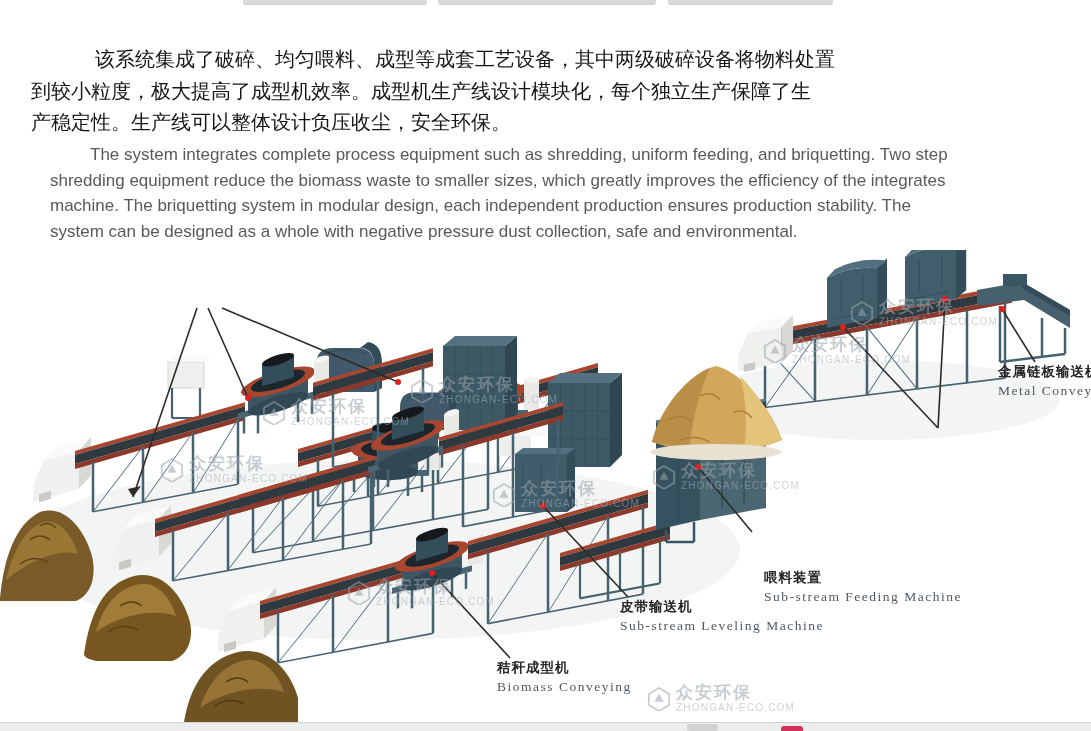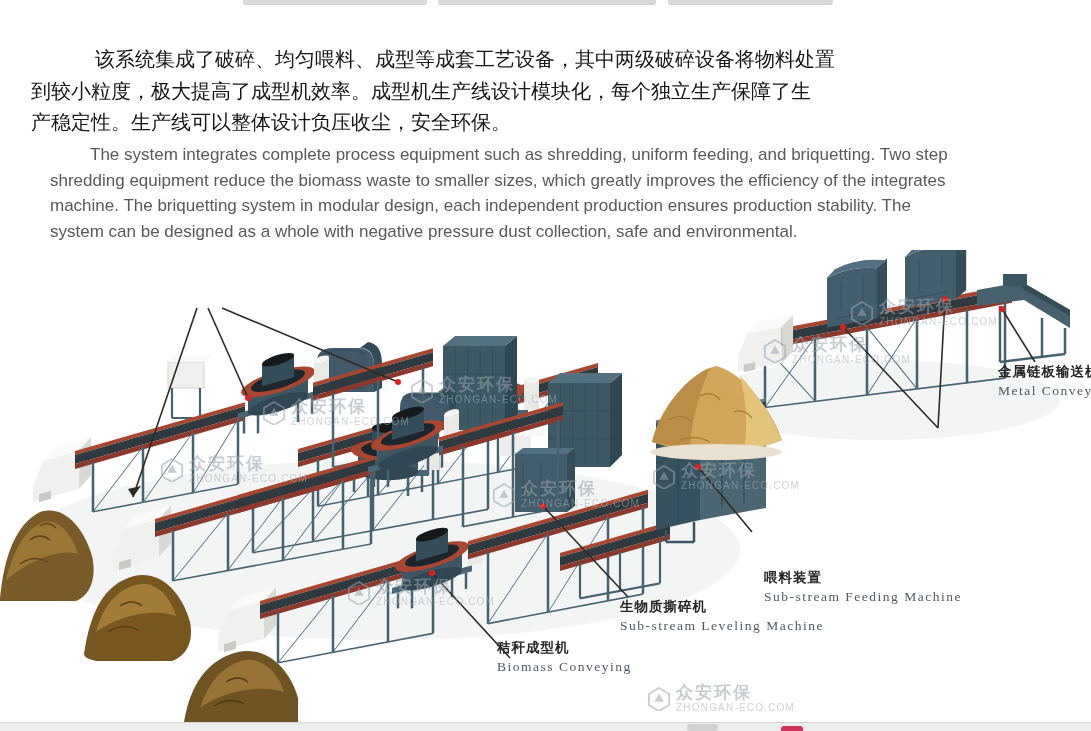--- a/index.html
+++ b/index.html
@@ -350,24 +350,24 @@
     
     <div class="mlabel" style="left:998px;top:113px;">
       <div class="zh">金属链板输送机</div>
       <div class="en">Metal Conveyor</div>
     </div>
     <div class="mlabel" style="left:764px;top:283px;margin-top:36px;">
       <div class="zh">喂料装置</div>
       <div class="en">Sub-stream Feeding Machine</div>
     </div>
     <div class="mlabel" style="left:620px;top:348px;">
-      <div class="zh">生物质撕碎机</div>
+      <div class="zh">皮带输送机</div>
       <div class="en">Sub-stream Leveling Machine</div>
     </div>
-    <div class="mlabel" style="left:497px;top:389px;">
+    <div class="mlabel" style="left:497px;top:409px;">
       <div class="zh">秸秆成型机</div>
       <div class="en">Biomass Conveying</div>
     </div>
   </div>
 
   <div id="bottombar">
     <div id="scroll-thumb"></div>
     <div id="red-pill"></div>
   </div>
 

